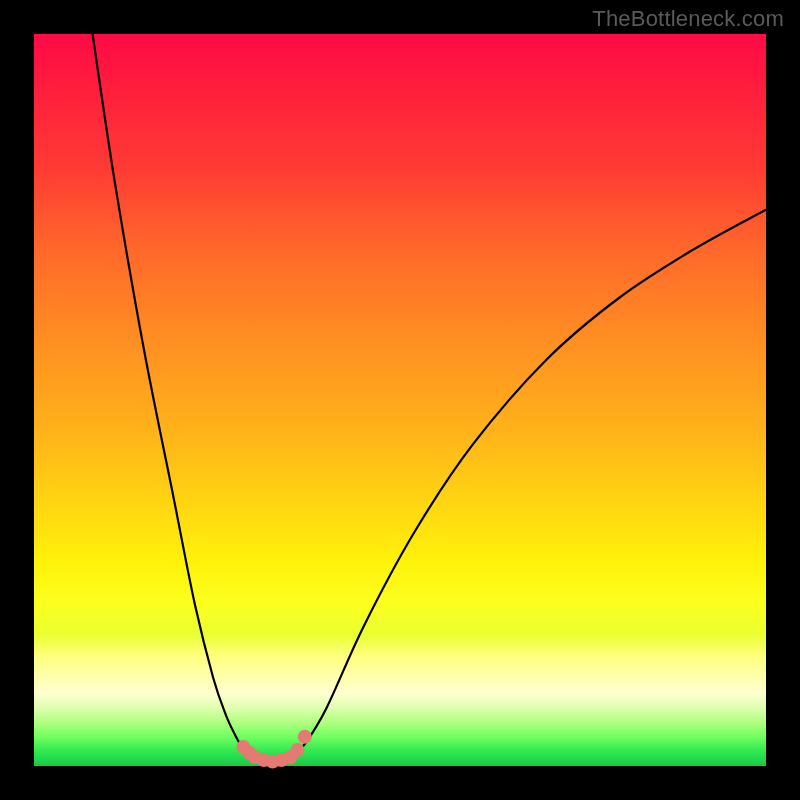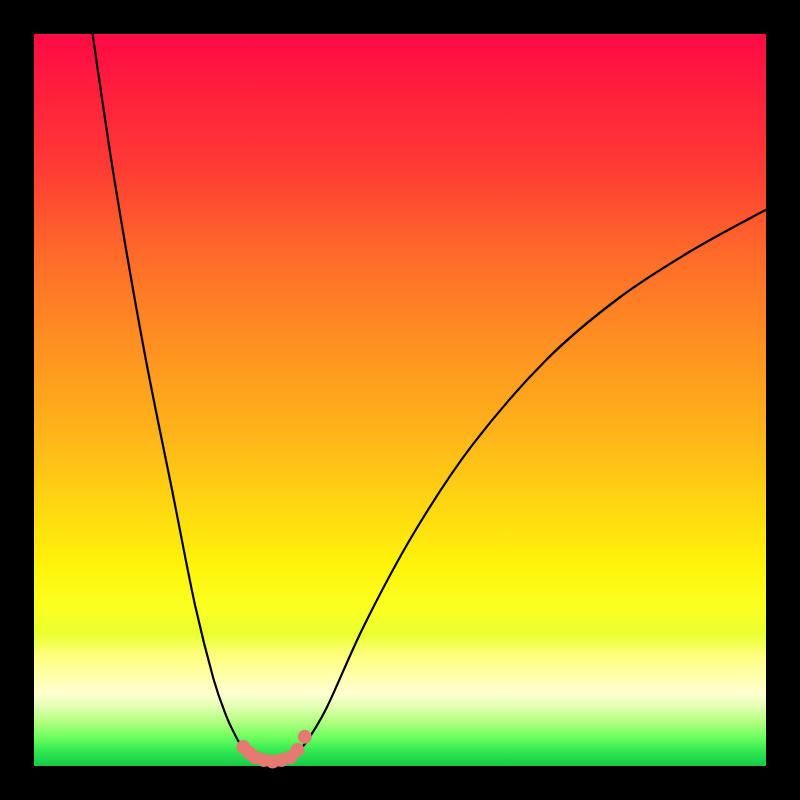--- a/index.html
+++ b/index.html
@@ -84,14 +84,15 @@
             <circle cx="238.6" cy="727.6" r="7" fill="#e47a72"></circle>
             <circle cx="247.4" cy="726.1" r="7" fill="#e47a72"></circle>
             <circle cx="256.2" cy="723.2" r="7" fill="#e47a72"></circle>
             <circle cx="263.5" cy="715.9" r="7" fill="#e47a72"></circle>
             <circle cx="270.8" cy="702.7" r="7" fill="#e47a72"></circle>
           </g>
       </g>
     </svg>
   </div>
 
+  <div class="watermark">TheBottleneck.com</div>
 
 </div>
 
 </body></html>

